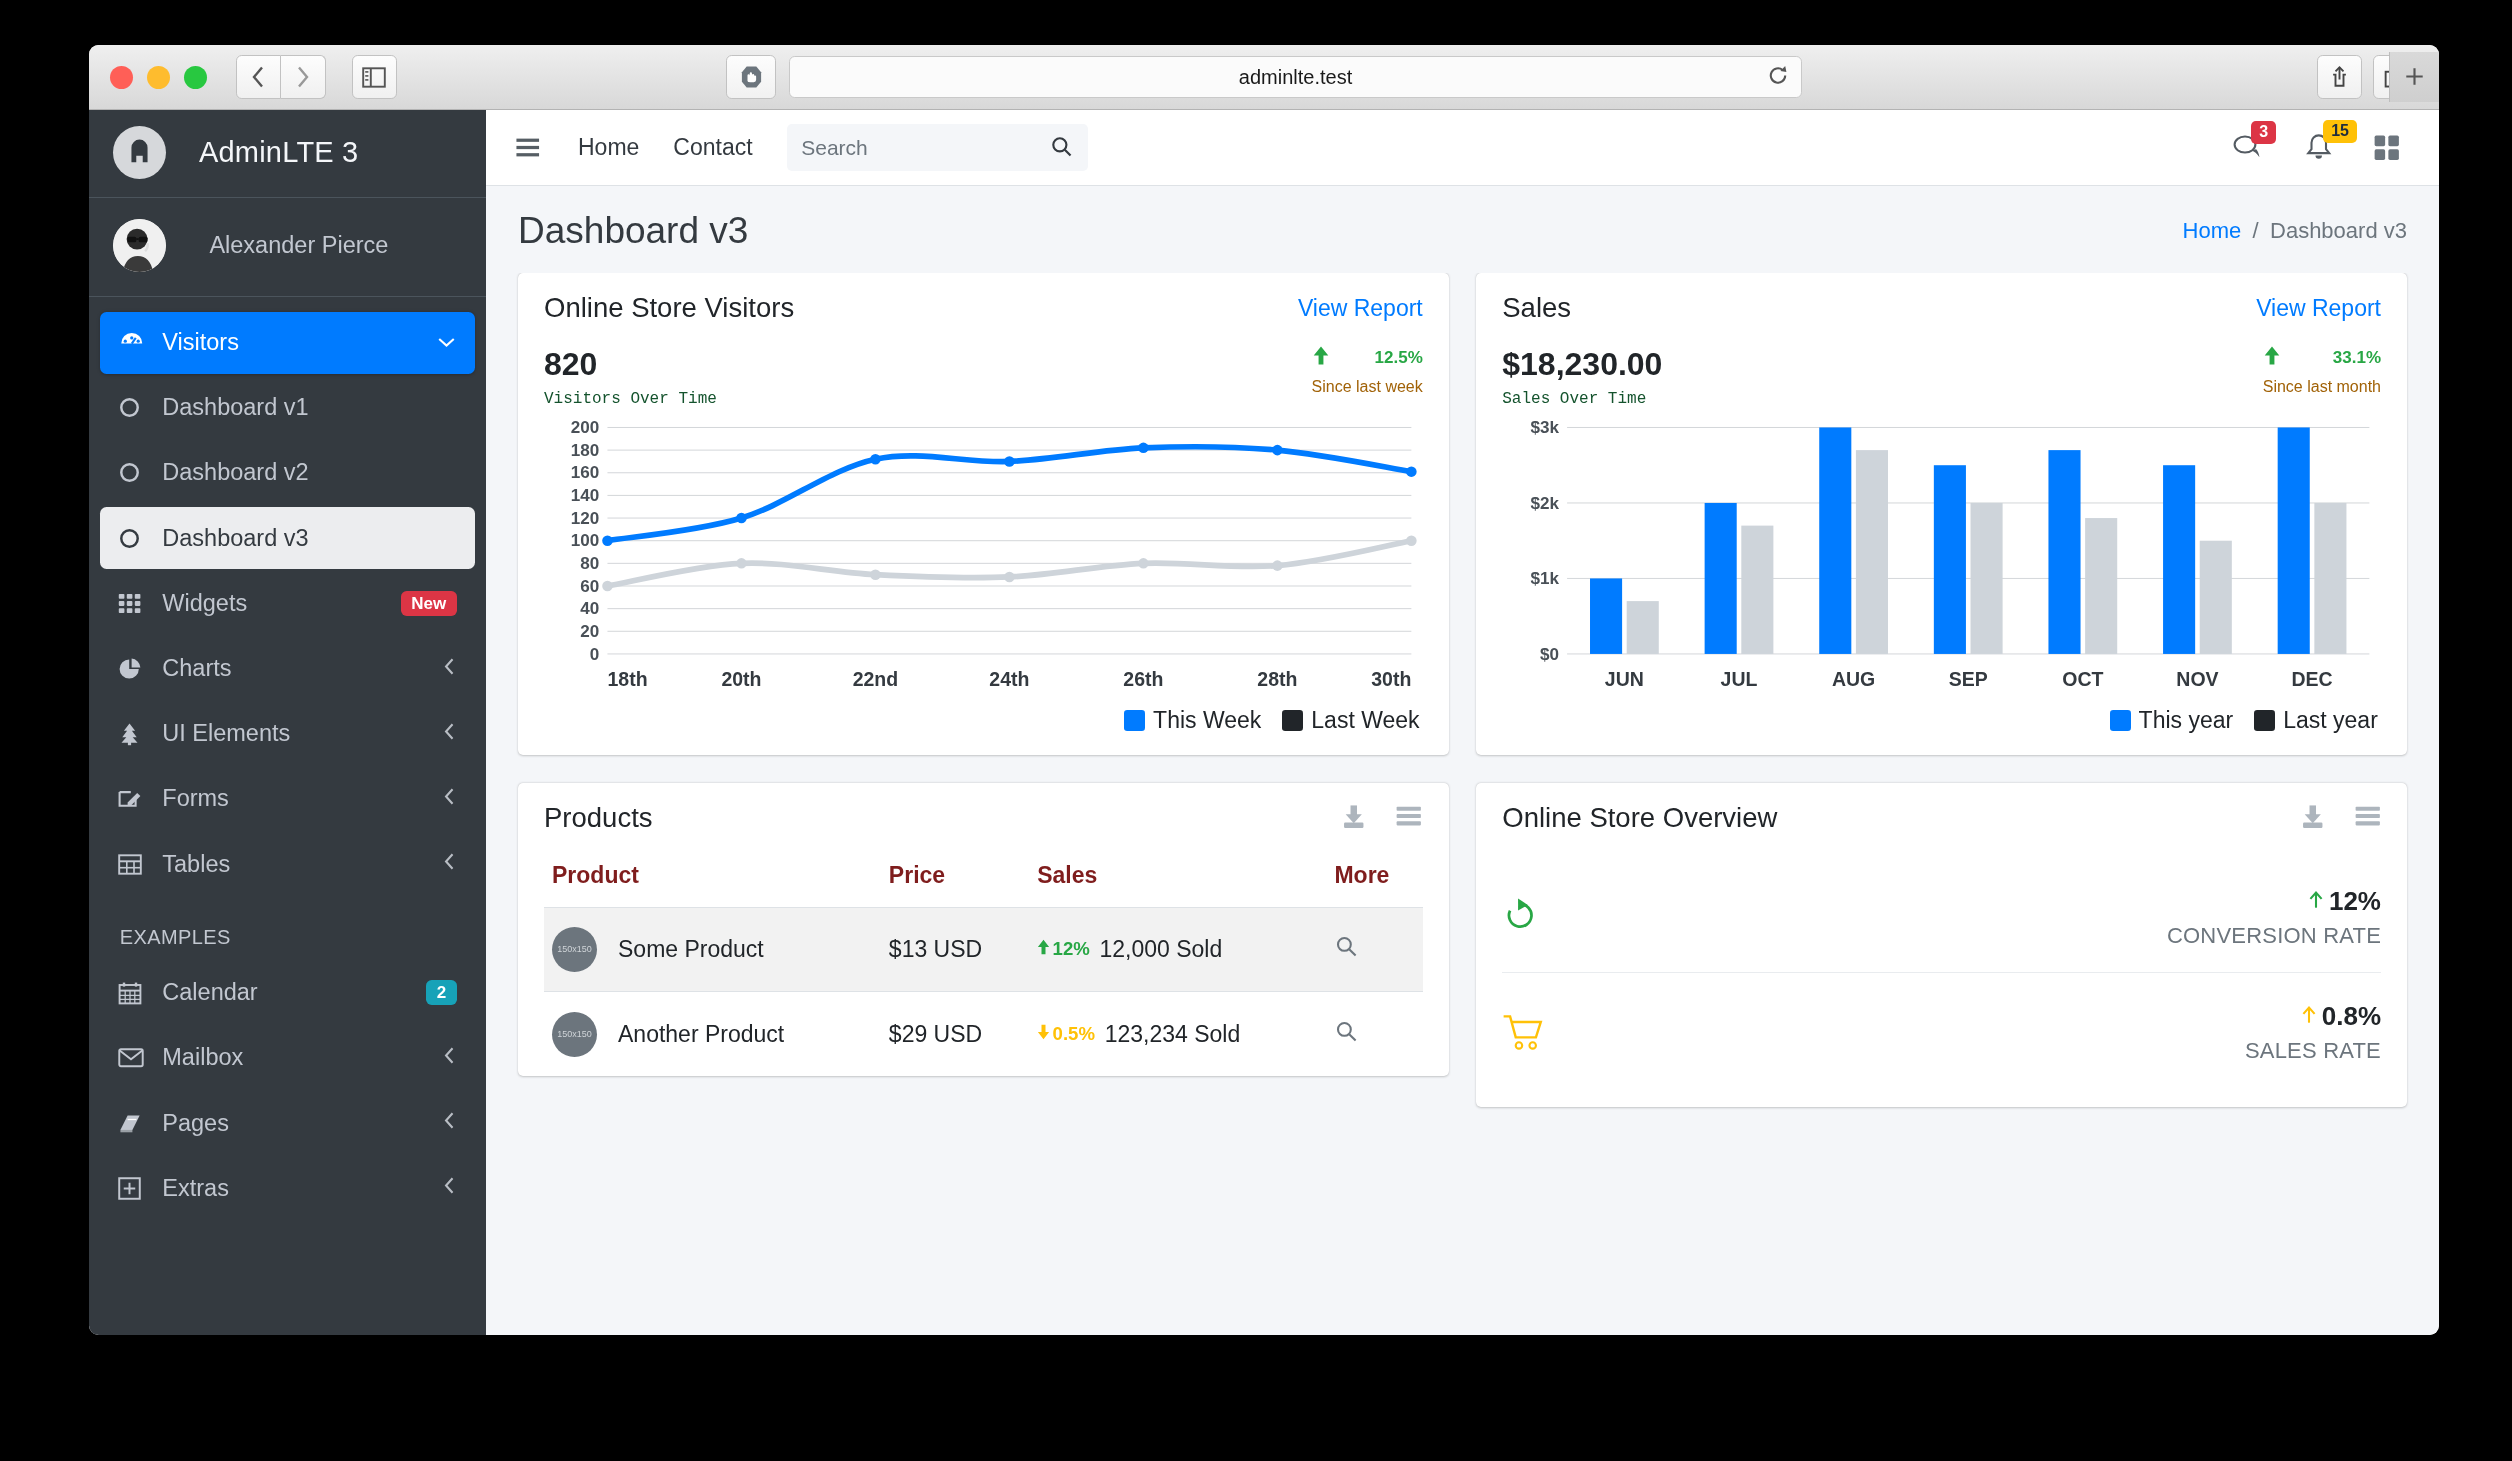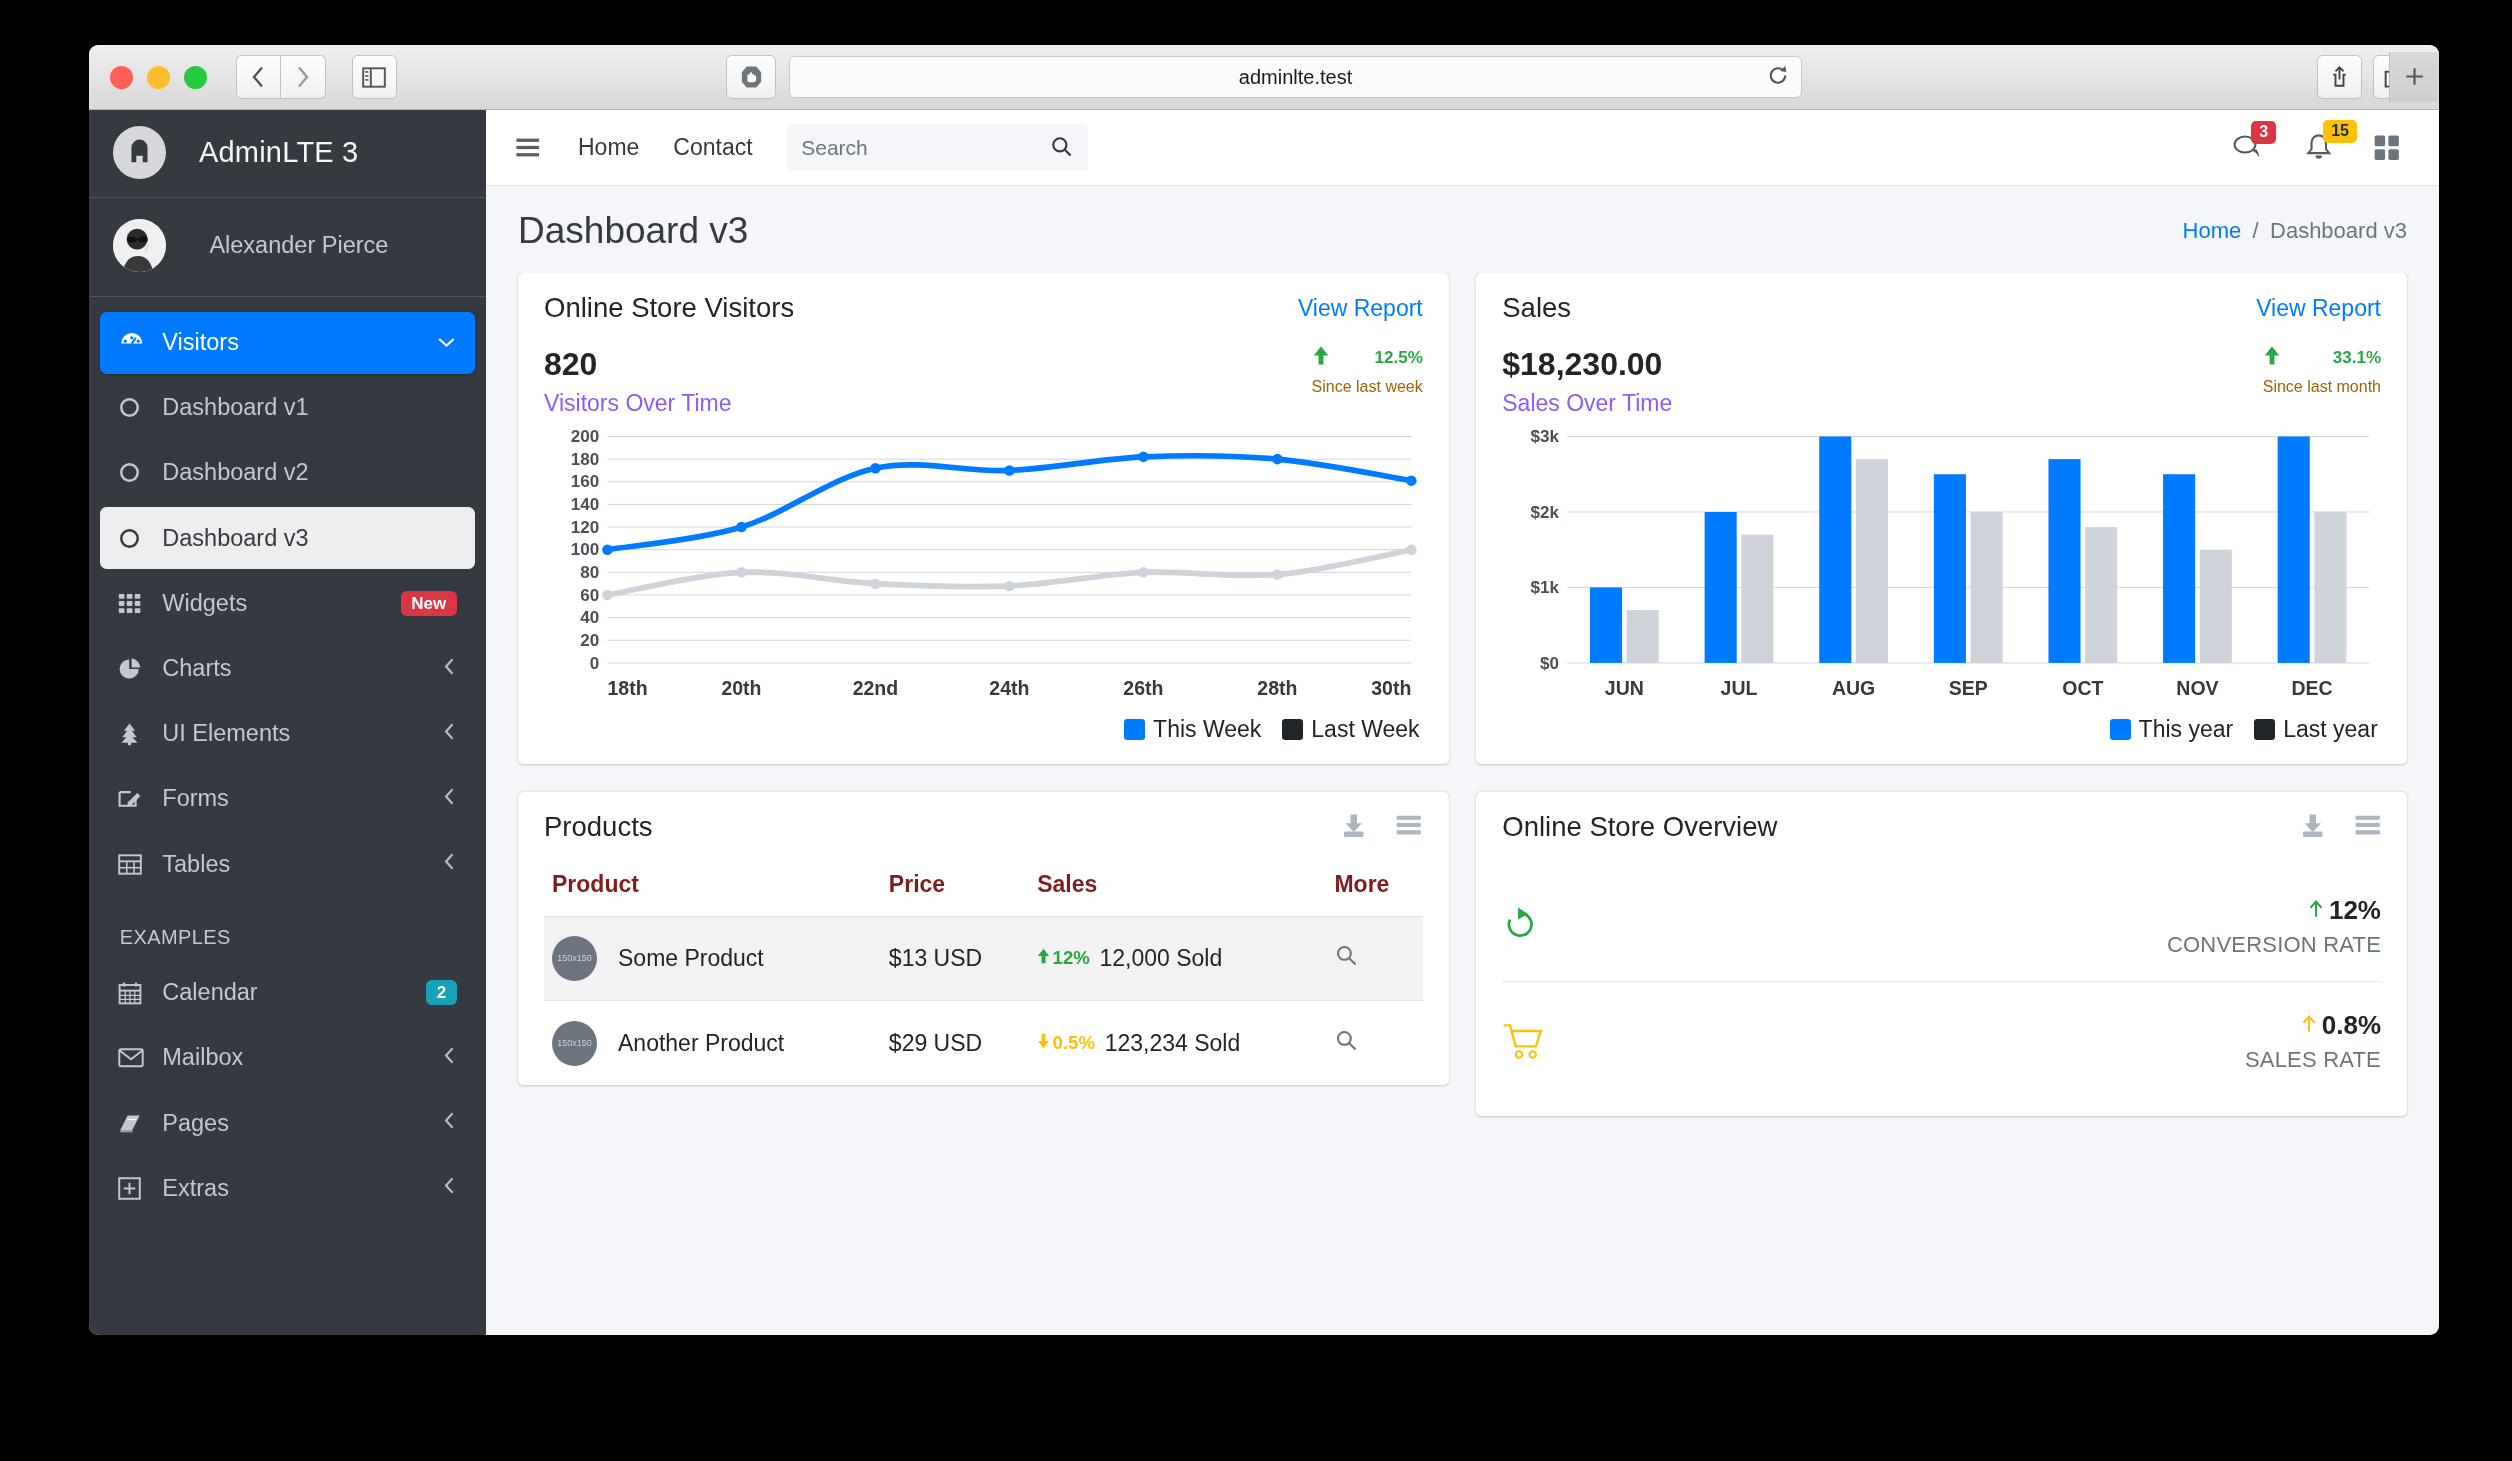--- a/index.html
+++ b/index.html
@@ -192,21 +192,21 @@
     padding: 19.4px 26px 16px 26px;
     display: flex; align-items: center;
   }
   .card-title { font-size: 27.5px; color: #212529; font-weight: 400; }
   .card-link { margin-left: auto; font-size: 23px; color: #007bff; }
   .card-tools { margin-left: auto; display: flex; gap: 27.5px; align-items: center; color: #adb5bd; }
   .card-body { padding: 0 26px 19.4px 26px; }
 
   .stat-row { display: flex; align-items: flex-start; padding: 4.9px 0 8px 0; }
   .stat-big { font-size: 32px; font-weight: 700; color: #212529; line-height: 1.2; }
-  .stat-sub { font-size: 23px; color: #8b5cf6; margin-top: 6.5px; }
+  .stat-sub { font-size: 16px; color: #14532d; margin-top: 6.5px; font-family: Liberation Mono, monospace; }
   .stat-right { margin-left: auto; text-align: right; }
   .stat-pct { font-size: 17px; font-weight: 700; color: #28a745; display:flex; align-items:center; justify-content:space-between; gap:13px;}
   .stat-since { font-size: 16px; color: #a16207; margin-top: 6.5px; }
 
   
   .chart-area { position: relative; width: 100%; height: 275px; margin-top: 4.9px; }
   .chart-legend {
     display: flex; justify-content: flex-end; gap: 21px;
     font-size: 23px; color: #212529; padding: 11.3px 3.2px 1.6px 0;
     align-items: center;

